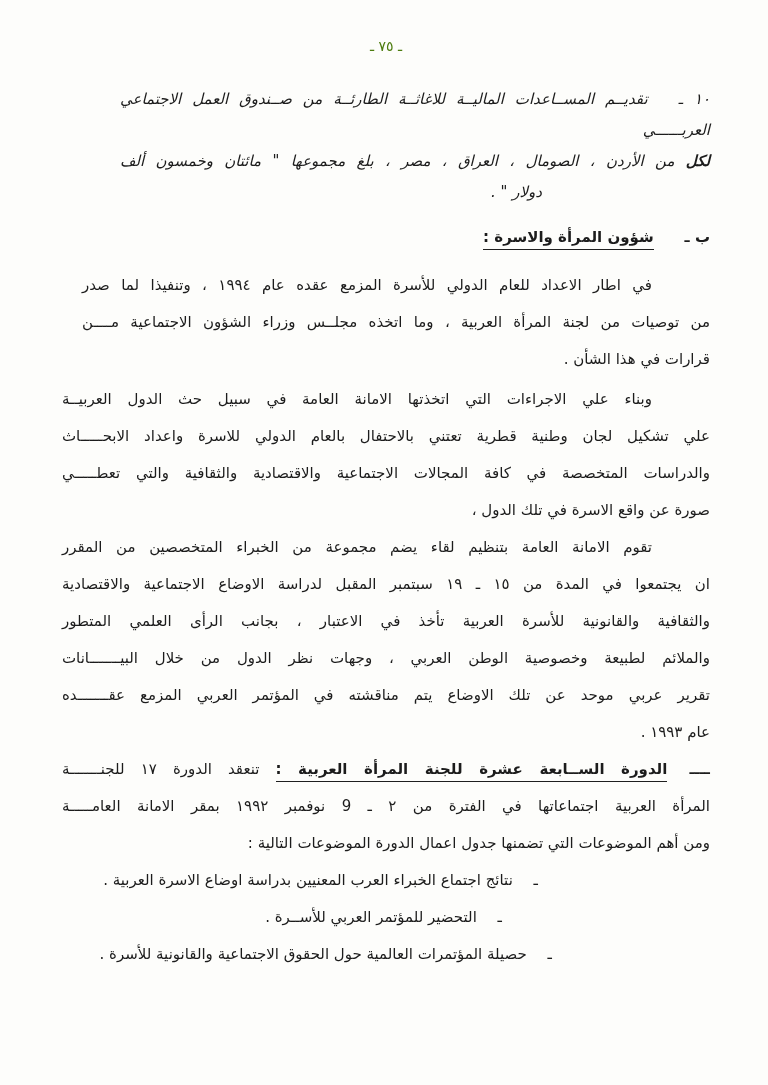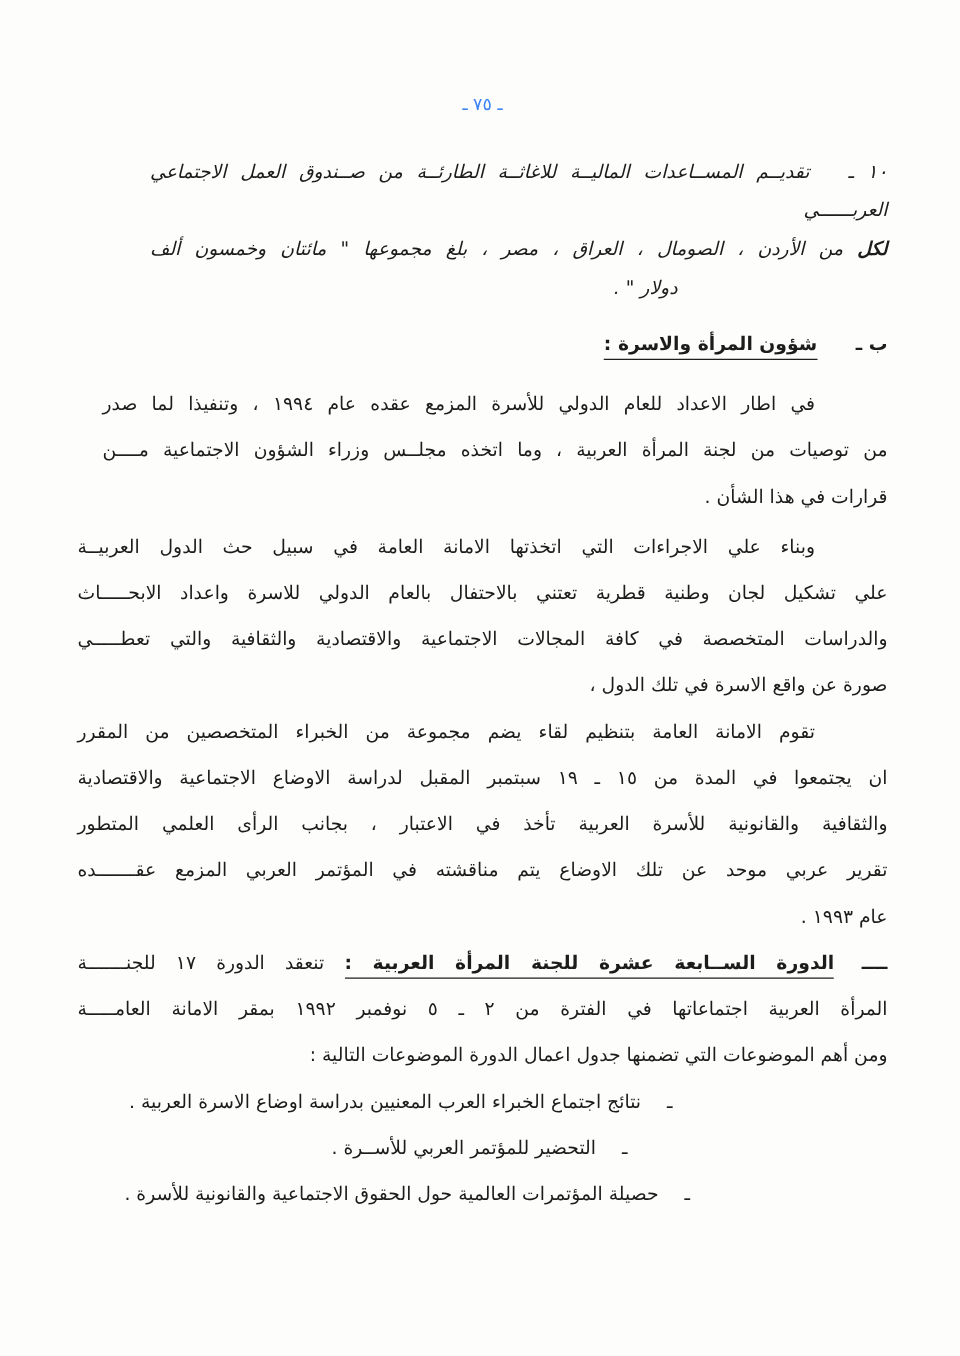--- a/index.html
+++ b/index.html
@@ -10,26 +10,26 @@
     background:#fdfdfb;
     overflow:hidden;
     direction:rtl;
     font-family:"DejaVu Sans", sans-serif;
     color:#1c1c1c;
     font-size:15px;
   }
   .content { padding:0 58px 0 62px; }
 
   .page-number {
-    padding-top:74px;
+    padding-top:36px;
     text-align:center;
     font-size:14px;
     letter-spacing:3px;
     line-height:20px;
-    color:#3b82f6;
+    color:#4d7c0f;
   }
 
   
   .ln { line-height:37px; text-align:right; }
   .just { text-align:justify; text-align-last:justify; }
   .ind  { padding-right:58px; }
   .b    { font-weight:bold; }
   .u    { border-bottom:1.6px solid #1f1f1f; padding-bottom:3px; }
 
   
@@ -95,31 +95,32 @@
       <div class="ln just ind">وبناء علي الاجراءات التي اتخذتها الامانة العامة في سبيل حث الدول العربيــة</div>
       <div class="ln just">علي تشكيل لجان وطنية قطرية تعتني بالاحتفال بالعام الدولي للاسرة واعداد الابحـــــاث</div>
       <div class="ln just">والدراسات المتخصصة في كافة المجالات الاجتماعية والاقتصادية والثقافية والتي تعطـــــي</div>
       <div class="ln">صورة عن واقع الاسرة في تلك الدول ،</div>
     </div>
 
     <div class="p3">
       <div class="ln just ind">تقوم الامانة العامة بتنظيم لقاء يضم مجموعة من الخبراء المتخصصين من المقرر</div>
       <div class="ln just">ان يجتمعوا في المدة من ١٥ ـ ١٩ سبتمبر المقبل لدراسة الاوضاع الاجتماعية والاقتصادية</div>
       <div class="ln just">والثقافية والقانونية للأسرة العربية تأخذ في الاعتبار ، بجانب الرأى العلمي المتطور</div>
+      <div class="ln just">والملائم لطبيعة وخصوصية الوطن العربي ، وجهات نظر الدول من خلال البيـــــــانات</div>
       <div class="ln just">تقرير عربي موحد عن تلك الاوضاع يتم مناقشته في المؤتمر العربي المزمع عقـــــــده</div>
       <div class="ln">عام ١٩٩٣ .</div>
     </div>
 
     <div class="session">
       <div class="ln just">
         <span class="dash">ــــ</span>
         <span class="b u">الدورة الســابعة عشرة للجنة المرأة العربية :</span>
         <span>تنعقد الدورة ١٧ للجنـــــــة</span>
       </div>
-      <div class="ln just">المرأة العربية اجتماعاتها في الفترة من ٢ ـ ٥ نوفمبر ١٩٩٢ بمقر الامانة العامـــــة</div>
+      <div class="ln just">المرأة العربية اجتماعاتها في الفترة من ٢ ـ 9 نوفمبر ١٩٩٢ بمقر الامانة العامـــــة</div>
       <div class="ln">ومن أهم الموضوعات التي تضمنها  جدول اعمال الدورة الموضوعات التالية :</div>
     </div>
 
     <div class="topics">
       <div class="ln tp1">
         <span class="tdash">ـ</span>
         <span>نتائج اجتماع الخبراء  العرب المعنيين بدراسة اوضاع الاسرة العربية .</span>
       </div>
       <div class="ln tp2">
         <span class="tdash">ـ</span>

